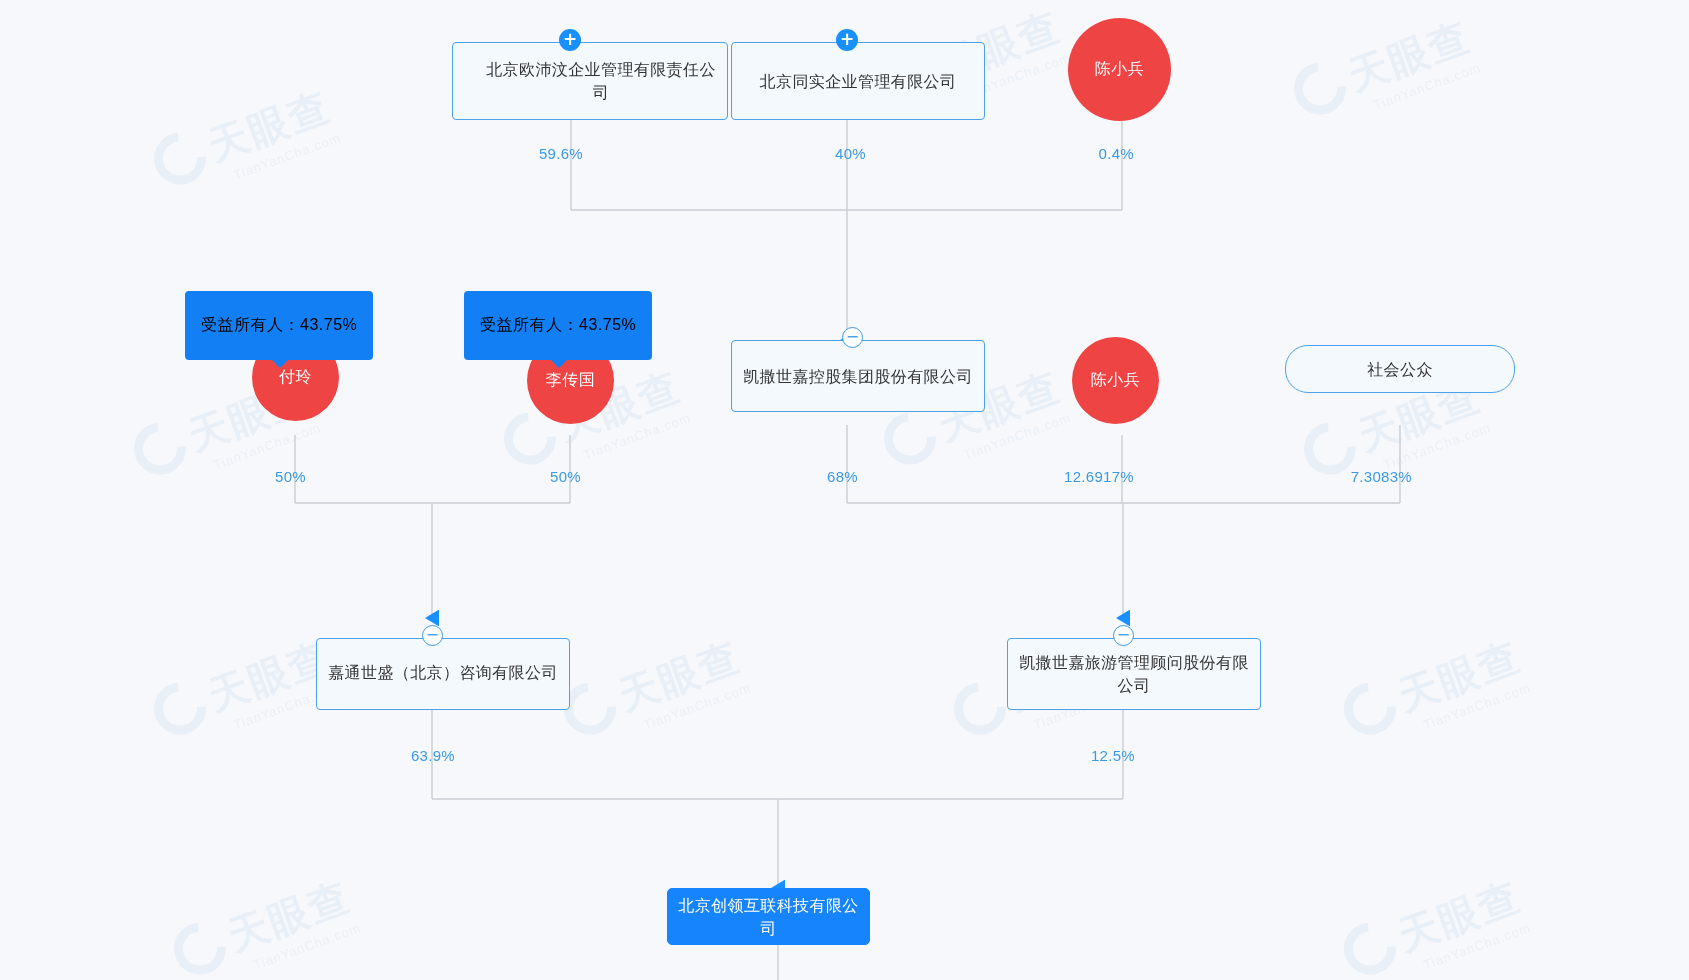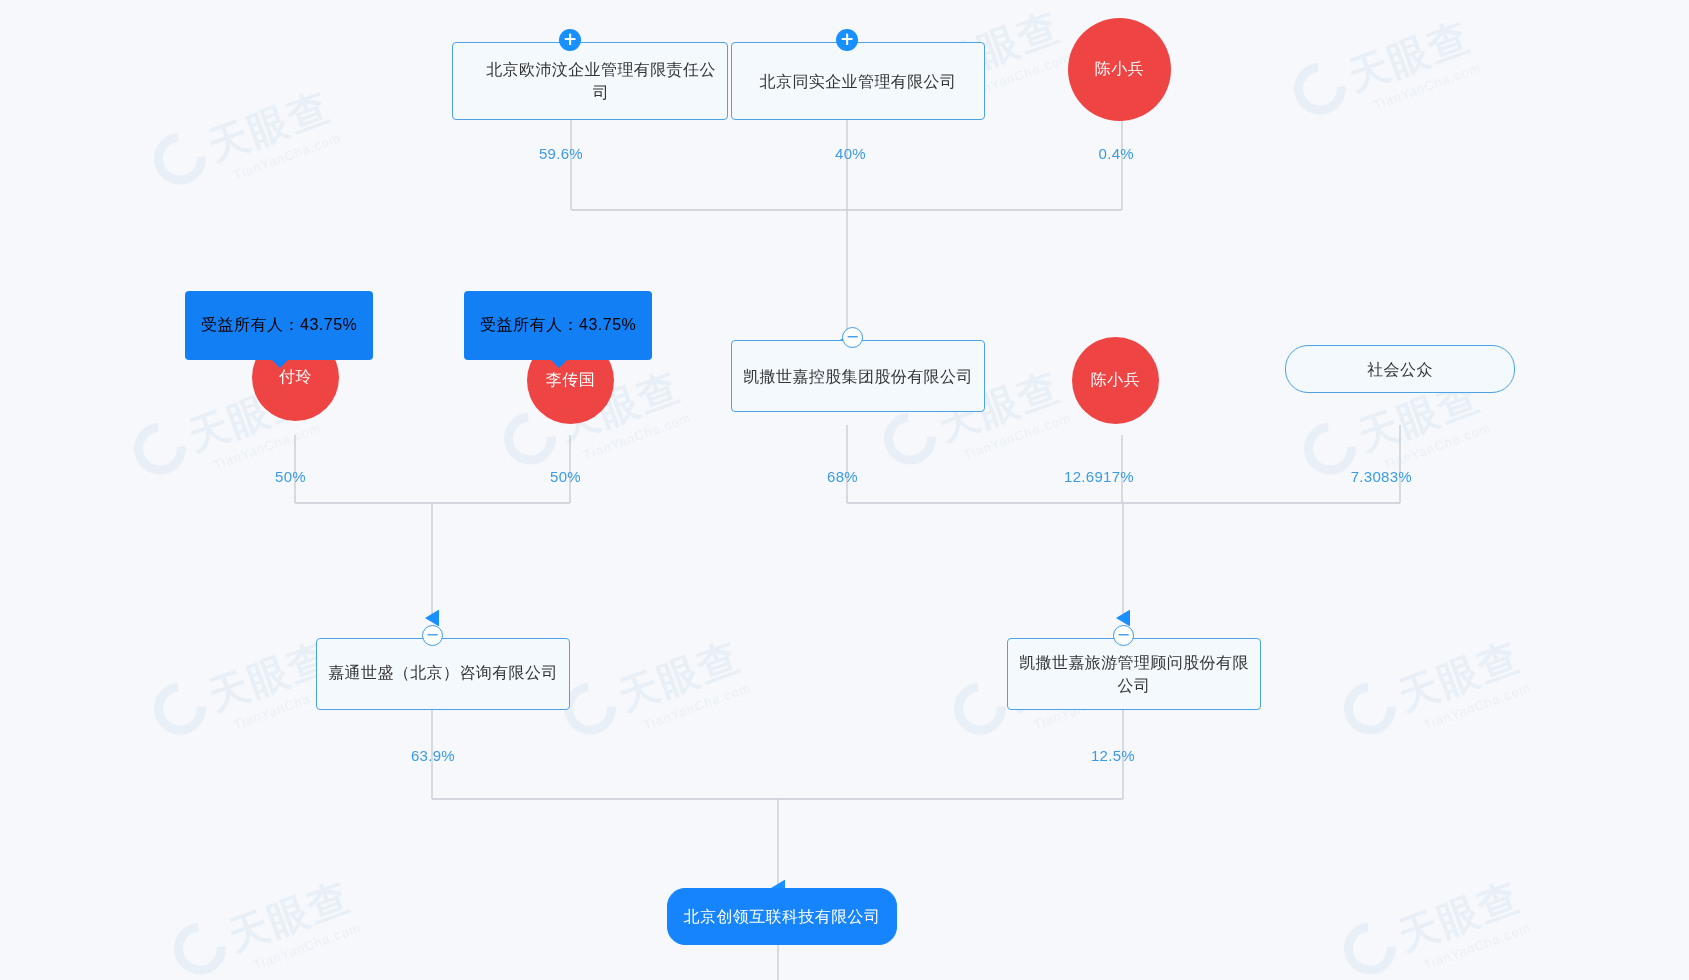--- a/index.html
+++ b/index.html
@@ -332,15 +332,15 @@
   </div>
 
   <div class="node" style="left:1007px; top:638px; width:232px; height:62px;">
     <div class="badge-minus" style="left:106px; top:-13px;">−</div>
     <div class="box" style="width:100%; height:100%;">凯撒世嘉旅游管理顾问股份有限公司</div>
   </div>
 
   <div class="pct r" style="left:455px; top:747px;">63.9%</div>
   <div class="pct r" style="left:1135px; top:747px;">12.5%</div>
 
-  <div class="node box solid" style="left:667px; top:888px; width:230px; height:57px;border-radius:18px;">北京创领互联科技有限公司</div>
+  <div class="node box solid" style="left:667px; top:888px; width:203px; height:57px;">北京创领互联科技有限公司</div>
 
 </div>
 
 </body></html>

